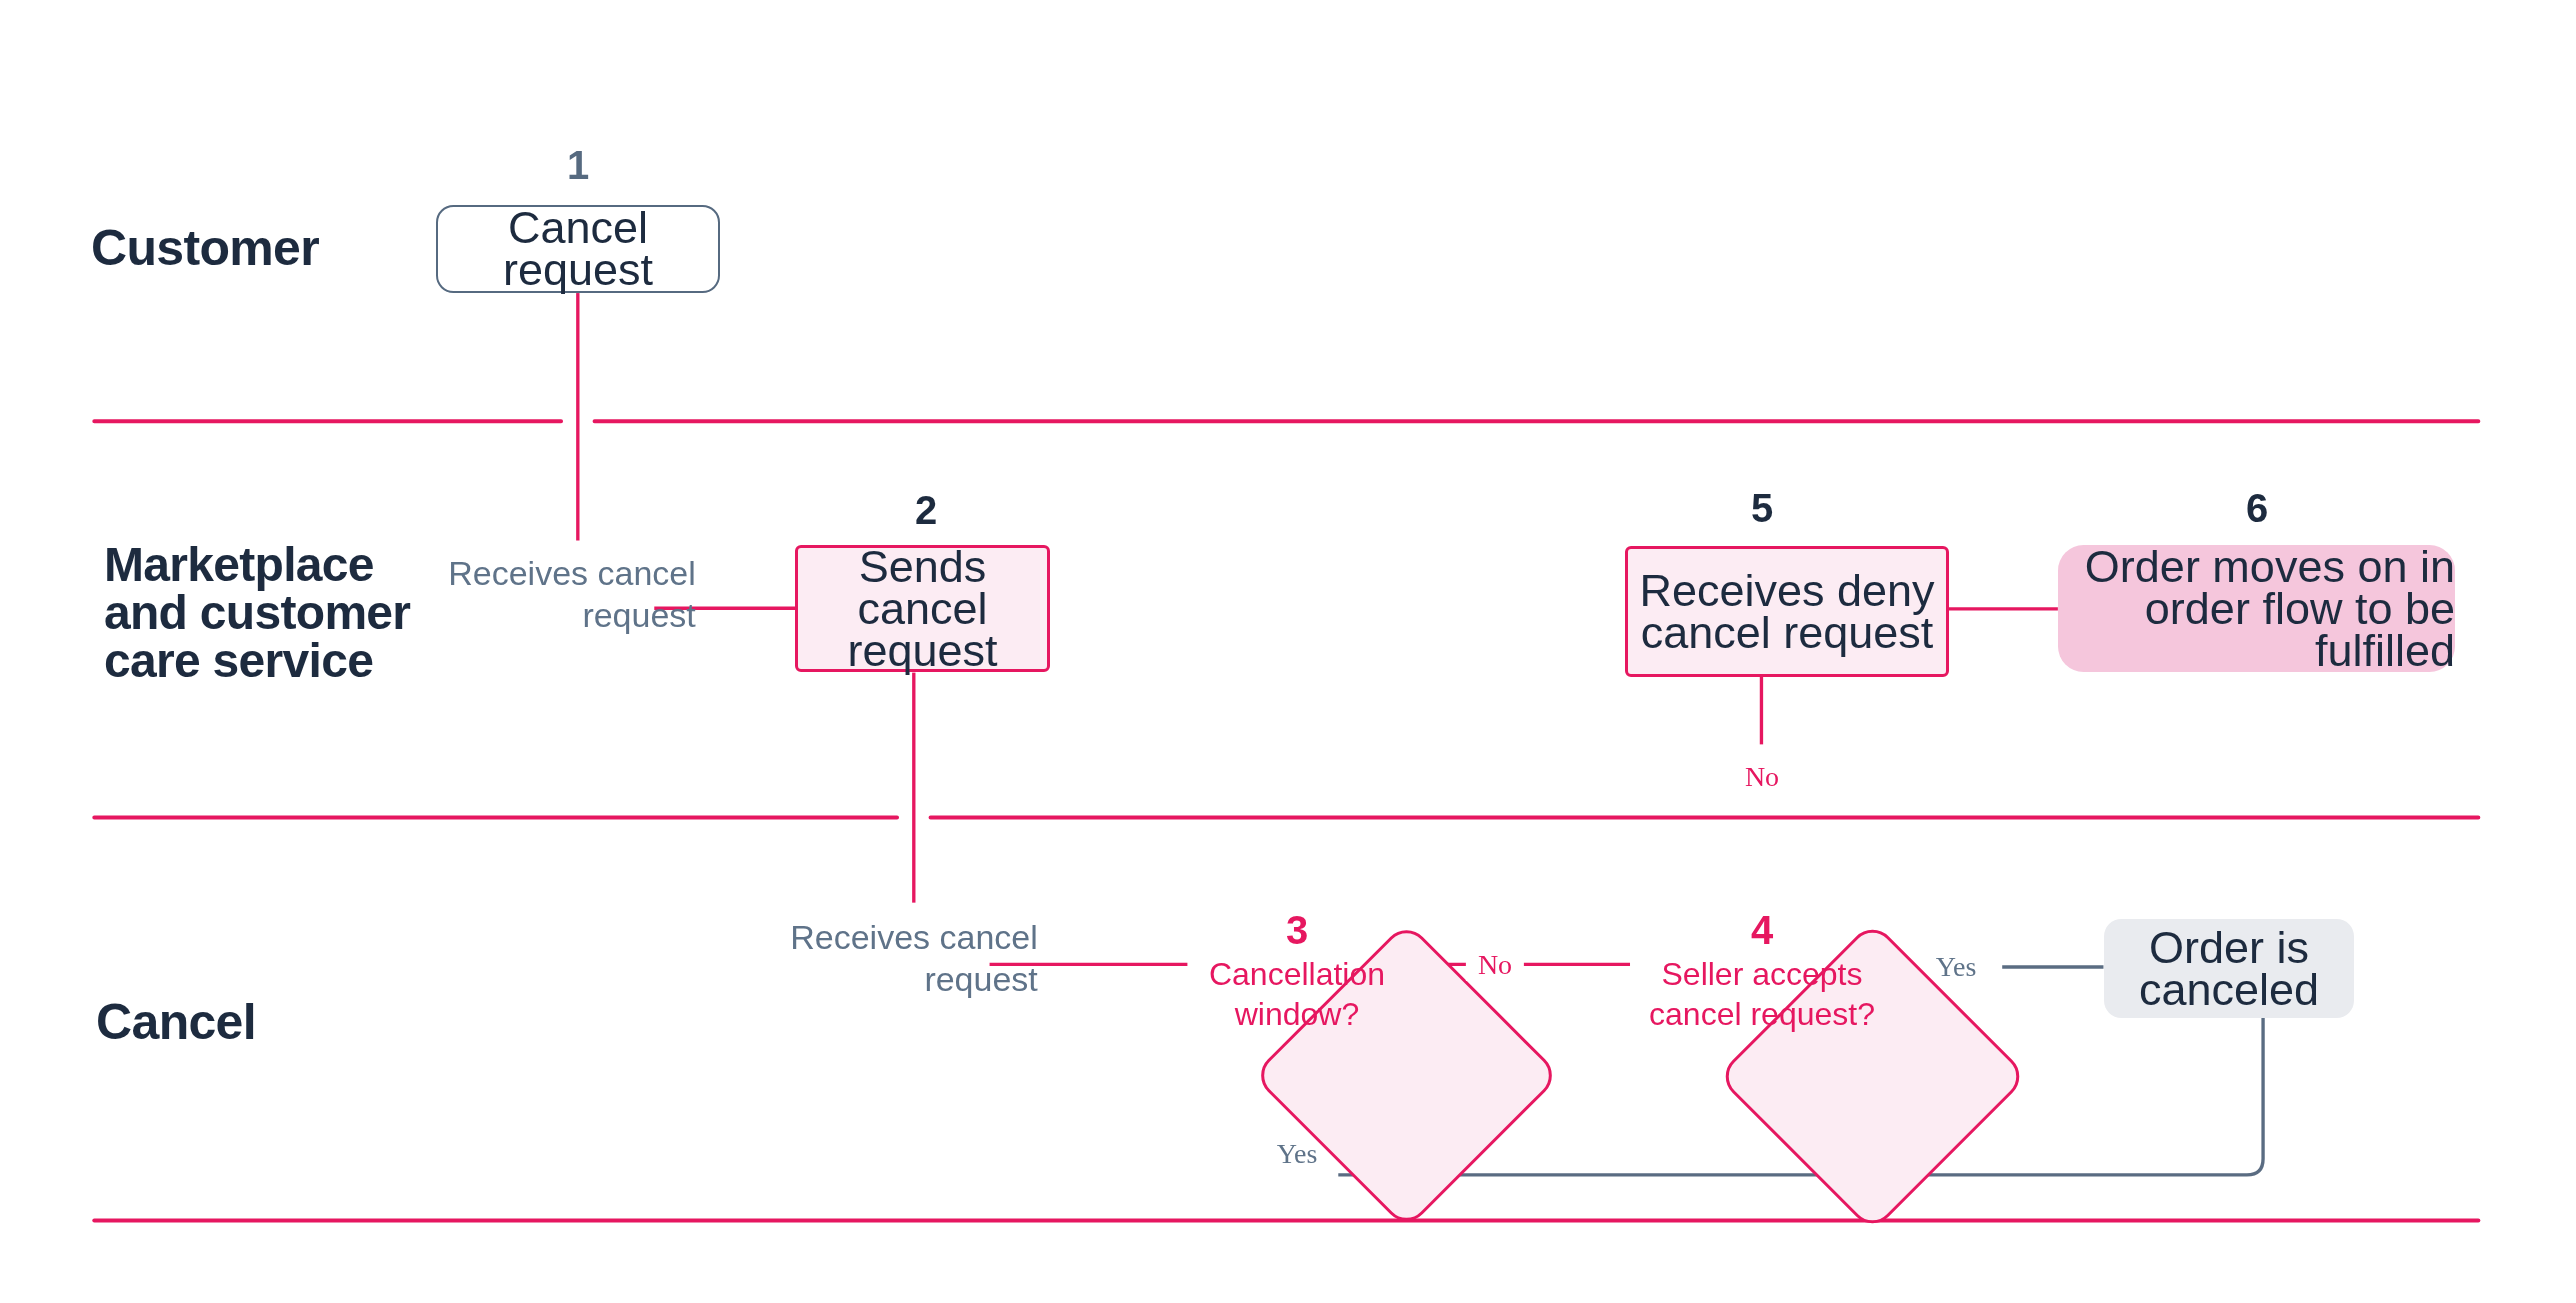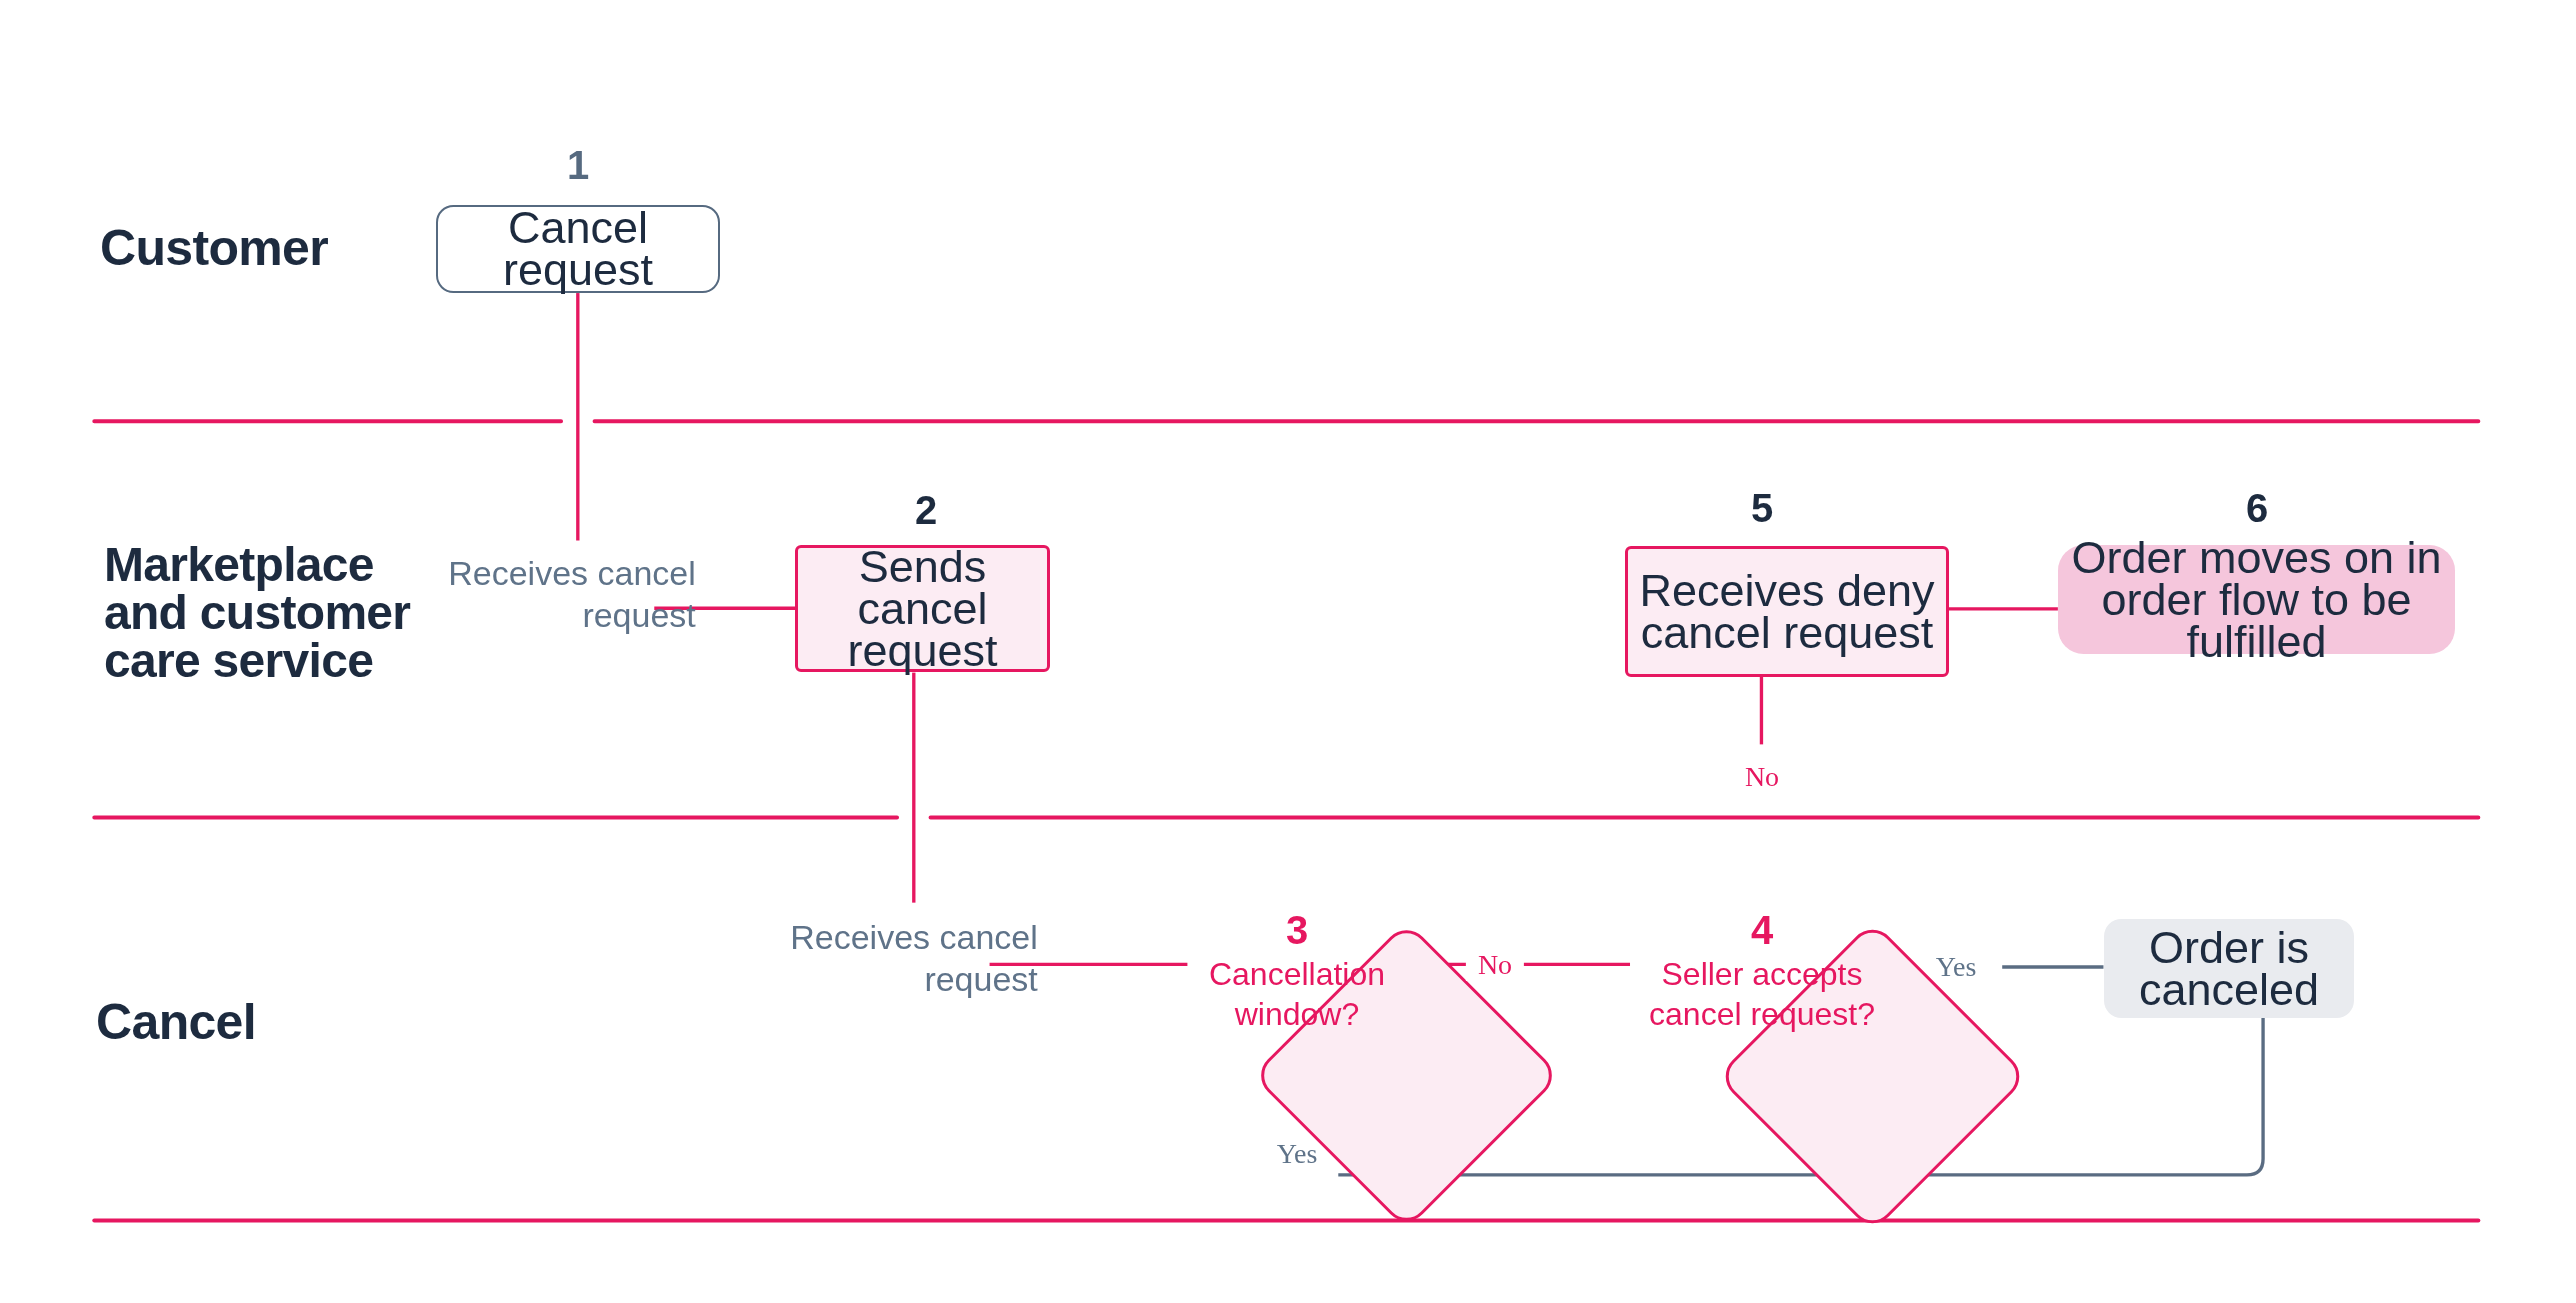--- a/index.html
+++ b/index.html
@@ -65,39 +65,39 @@
     <path d="M1362 1003 V1346" stroke="#e61760" stroke-width="5" fill="none"></path>
     <path d="M1475 1438 H1770" stroke="#e61760" stroke-width="5" fill="none"></path>
     <path d="M2150 1438 H2430" stroke="#e61760" stroke-width="5" fill="none"></path>
     <path d="M2626 1008 V1110" stroke="#e61760" stroke-width="5" fill="none"></path>
     <path d="M2830 908 H3068" stroke="#e61760" stroke-width="5" fill="none"></path>
 
     <path d="M2985 1442 H3136" stroke="#5a6c82" stroke-width="5" fill="none"></path>
     <path d="M1995 1752 L3350 1752 Q3374 1752 3374 1728 L3374 1518" stroke="#5a6c82" stroke-width="5" fill="none"></path>
   </svg>
 
-  <div class="abs lane-label ctr" style="left:205px;top:248px;margin-left:9px;">Customer</div>
+  <div class="abs lane-label ctr" style="left:205px;top:248px;">Customer</div>
   <div class="abs" style="left:104px;top:541px;">
     <div class="lane-title">Marketplace</div>
     <div class="lane-sub">and customer
 care service</div>
   </div>
   <div class="abs lane-label ctr" style="left:176px;top:1022px;">Cancel</div>
 
   <div class="abs stepnum slate ctr" style="left:578px;top:165px;">1</div>
   <div class="abs stepnum ctr" style="left:926px;top:510px;">2</div>
   <div class="abs stepnum ctr" style="left:1762px;top:508px;">5</div>
   <div class="abs stepnum ctr" style="left:2257px;top:508px;">6</div>
 
   <div class="abs node outline-slate" style="left:436px;top:205px;width:284px;height:88px;">Cancel request</div>
   <div class="abs node outline-pink" style="left:795px;top:545px;width:255px;height:127px;">Sends cancel
 request</div>
   <div class="abs node outline-pink" style="left:1625px;top:546px;width:324px;height:131px;">Receives deny
 cancel request</div>
-  <div class="abs node fill-pink" style="left:2058px;top:545px;width:397px;height:109px;">Order moves on in
+  <div class="abs node fill-pink" style="left:2058px;top:545px;width:397px;height:127px;text-align:right;">Order moves on in
 order flow to be fulfilled</div>
   <div class="abs node fill-gray" style="left:2104px;top:919px;width:250px;height:99px;">Order is canceled</div>
 
   <div class="abs diamond ctr" style="left:1297px;top:966px;width:219px;height:219px;"></div>
   <div class="abs diamond ctr" style="left:1762px;top:966px;width:221px;height:221px;"></div>
 
   <div class="abs diamond-text ctr" style="left:1297px;top:970px;width:255px;">
     <span class="dnum">3</span>
     <span class="dlabel">Cancellation
 window?</span>

